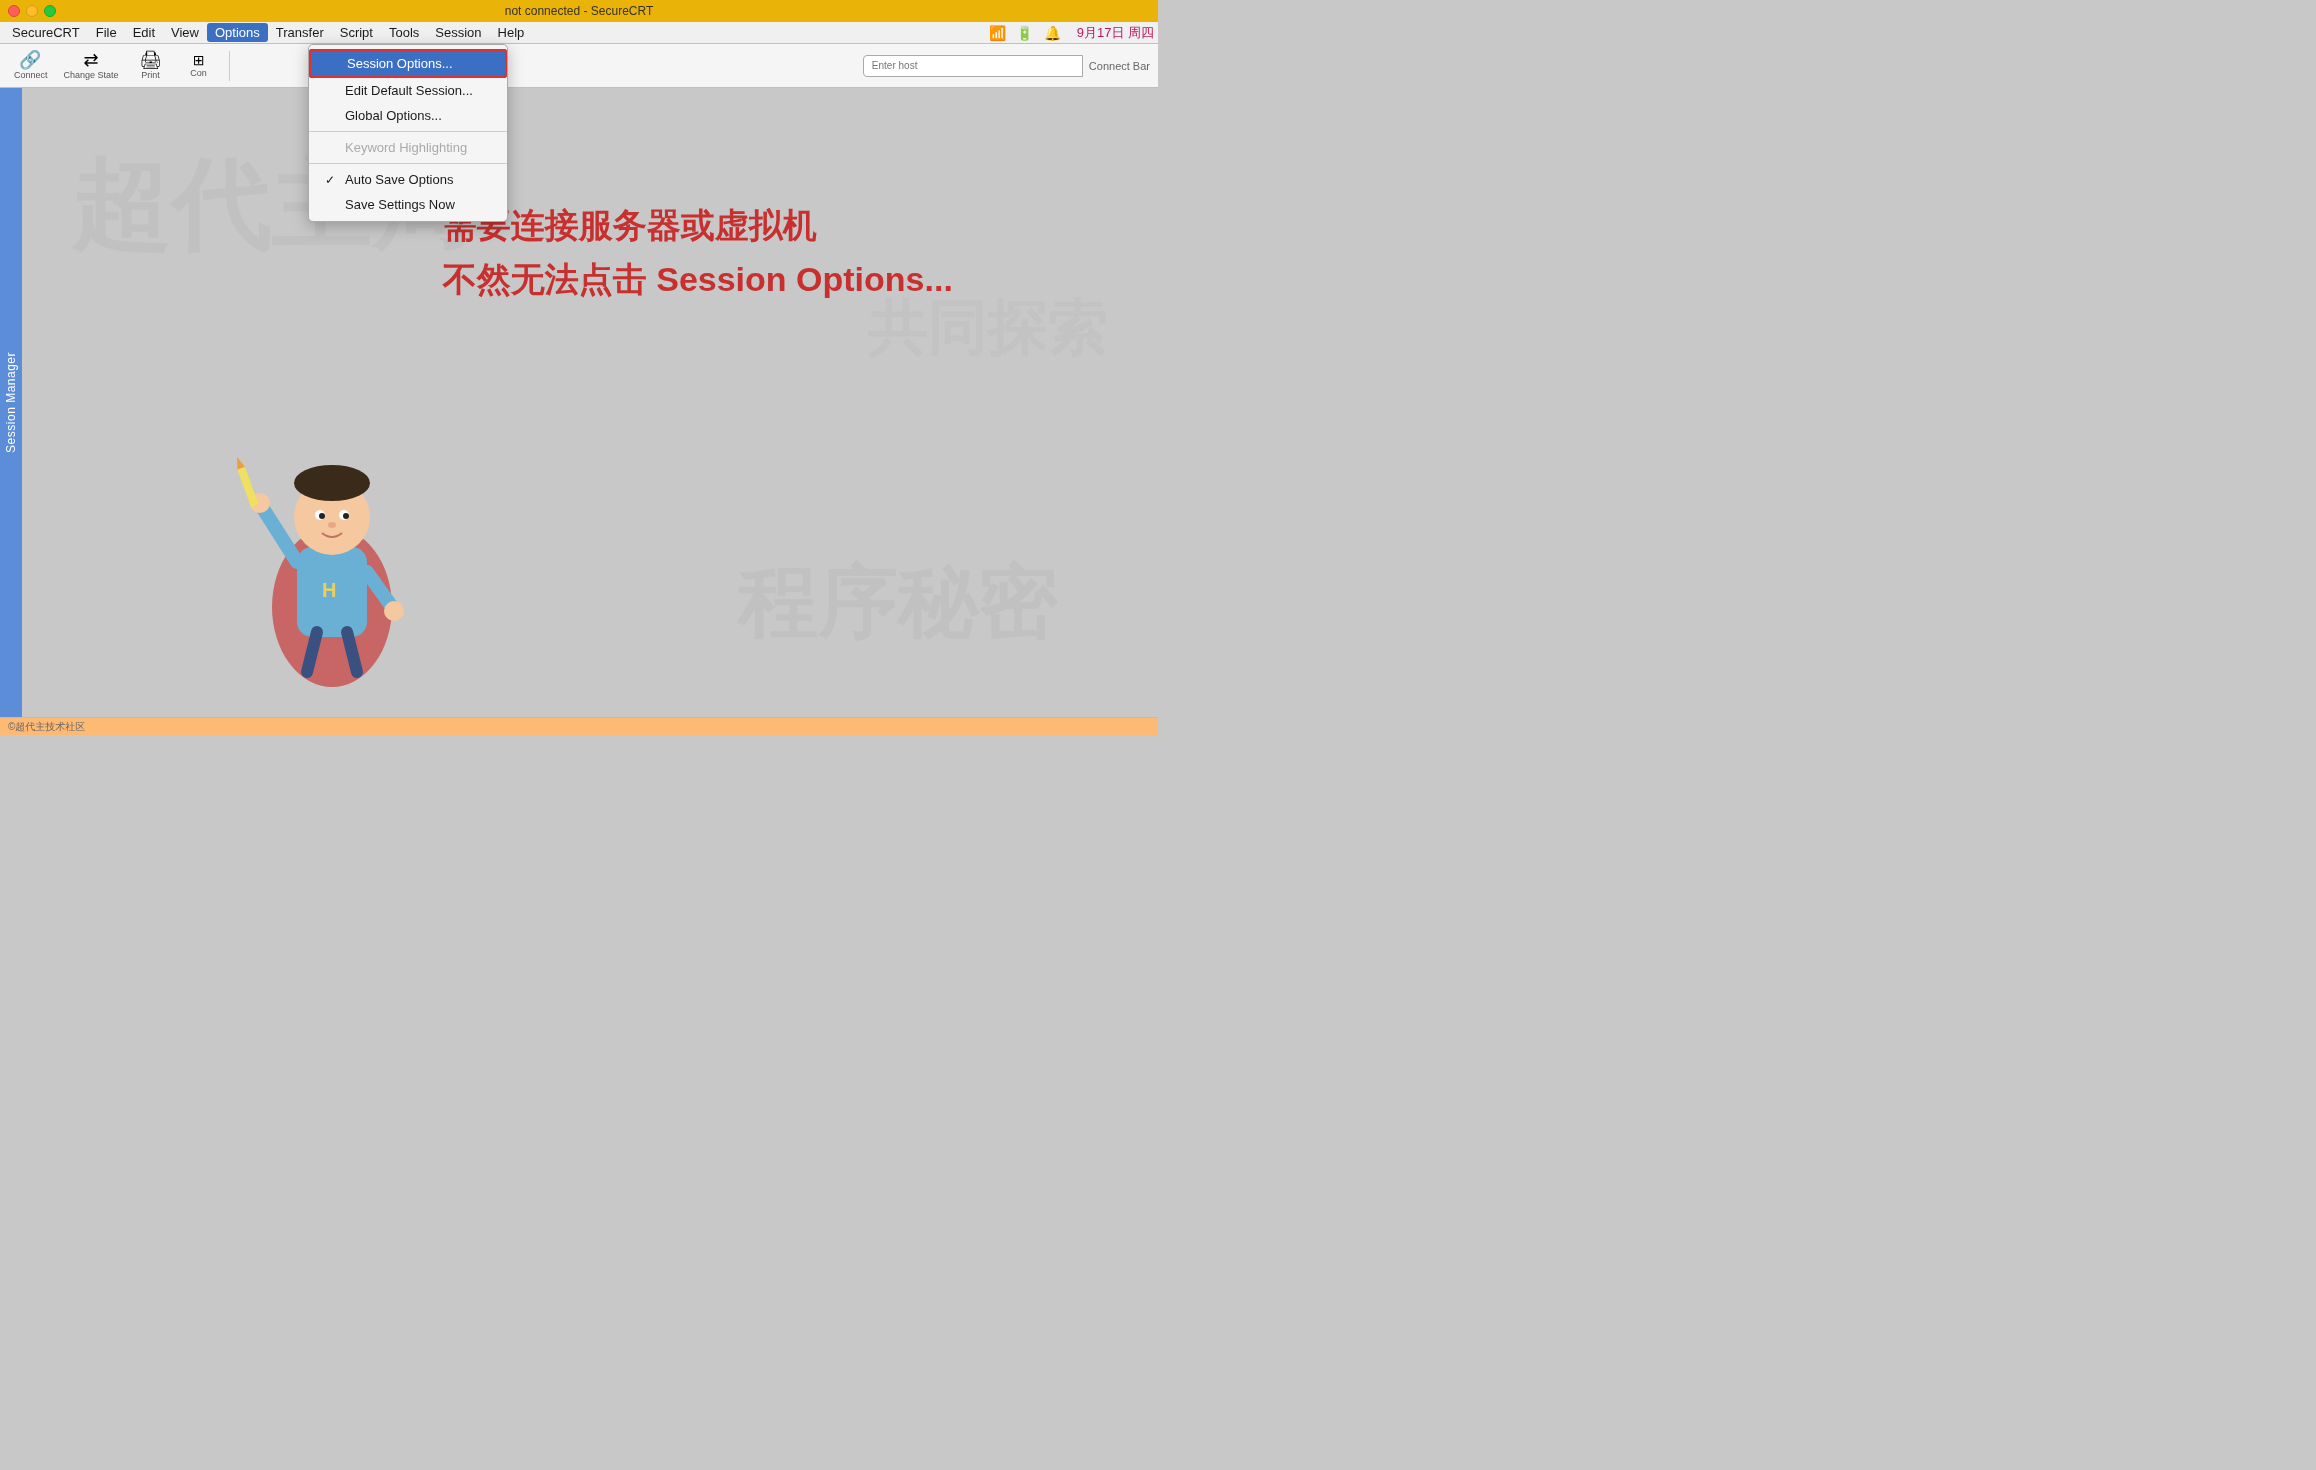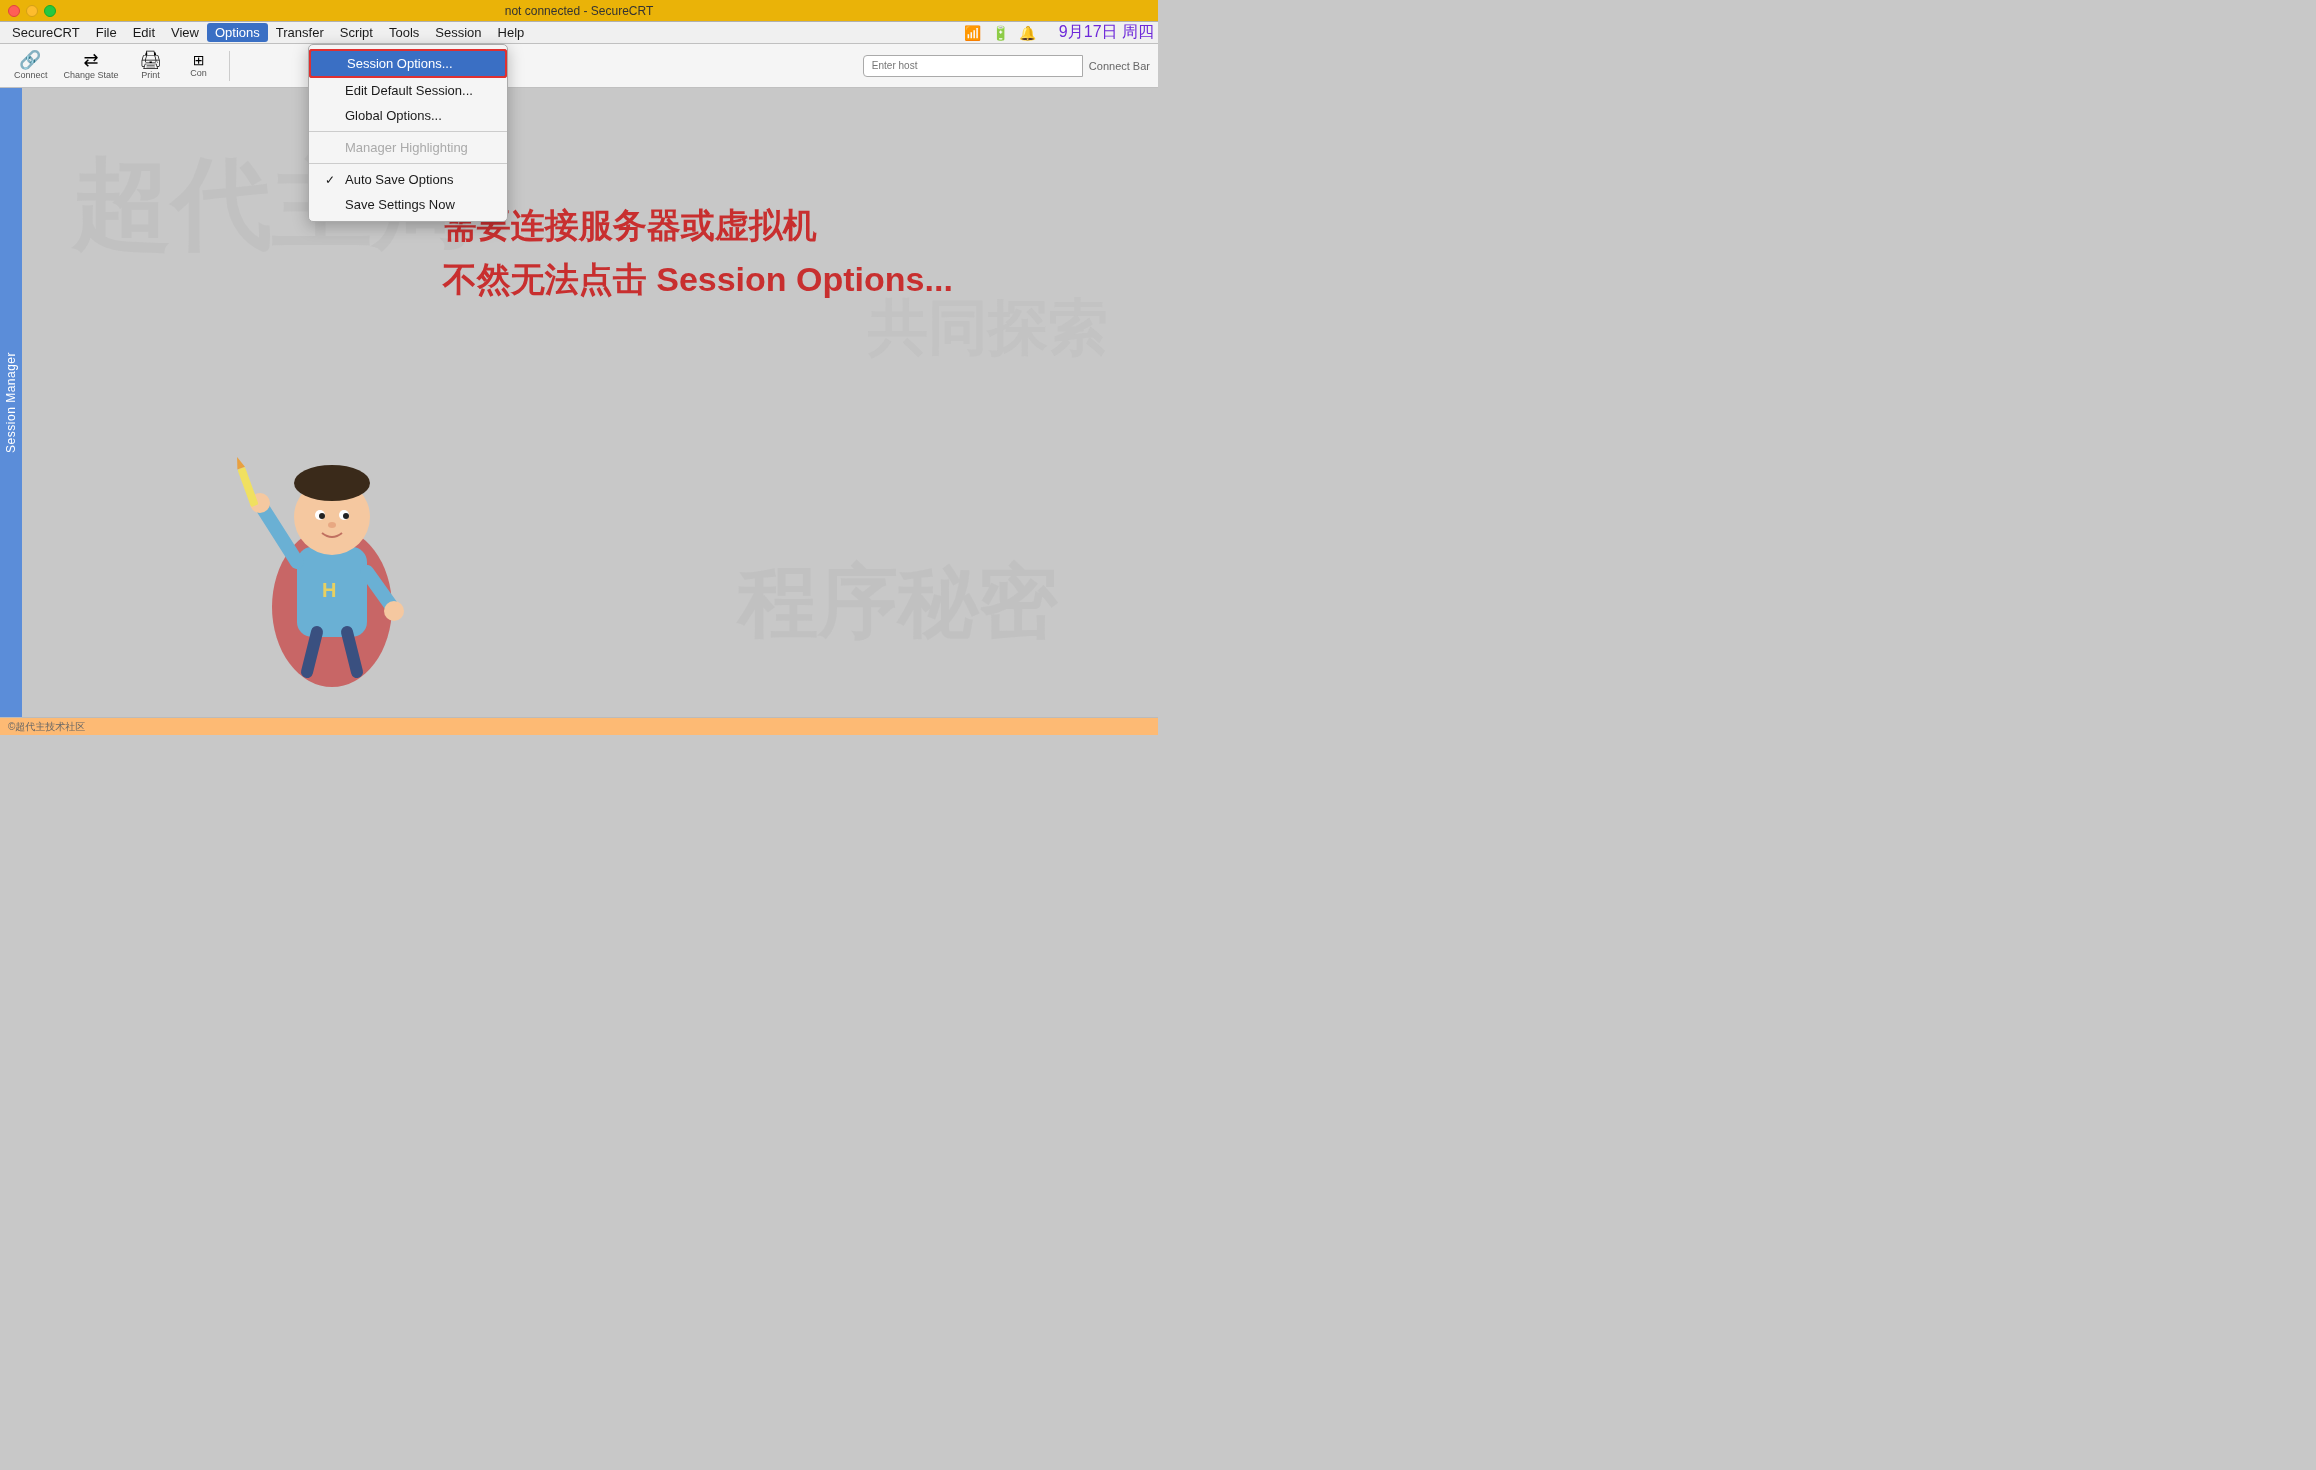--- a/index.html
+++ b/index.html
@@ -241,23 +241,23 @@
       padding: 0 8px;
       font-size: 10px;
       color: #666;
     }
     .sys-icon {
       font-size: 14px;
       padding: 0 3px;
       color: #333;
     }
     .clock-text {
-      font-size: 16px;
-      color: #6d28d9;
-      margin-left: 15px;
+      font-size: 13px;
+      color: #be185d;
+      margin-left: 8px;
     }
   </style>
 </head>
 <body>
 
 <div class="title-bar">
   <div class="traffic-lights">
     <div class="traffic-light tl-red"></div>
     <div class="traffic-light tl-yellow"></div>
     <div class="traffic-light tl-green"></div>
@@ -381,21 +381,21 @@
     <span class="checkmark"></span>
     <span>Edit Default Session...</span>
   </div>
   <div class="dropdown-item">
     <span class="checkmark"></span>
     <span>Global Options...</span>
   </div>
   <div class="dropdown-separator"></div>
   <div class="dropdown-item disabled">
     <span class="checkmark"></span>
-    <span>Manager Highlighting</span>
+    <span>Keyword Highlighting</span>
   </div>
   <div class="dropdown-separator"></div>
   <div class="dropdown-item">
     <span class="checkmark">✓</span>
     <span>Auto Save Options</span>
   </div>
   <div class="dropdown-item">
     <span class="checkmark"></span>
     <span>Save Settings Now</span>
   </div>

